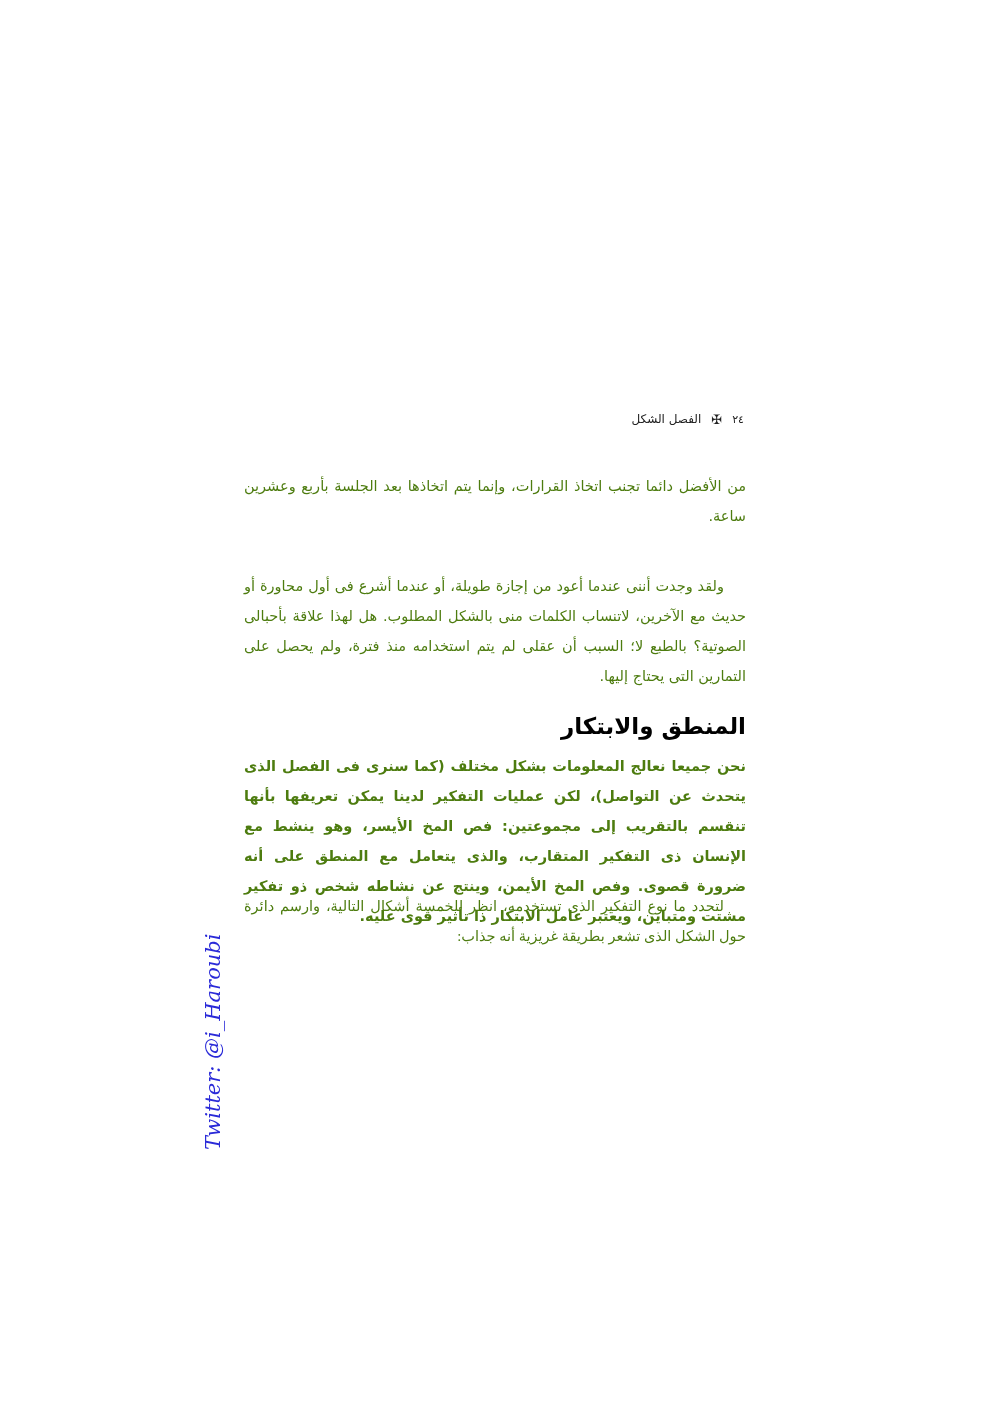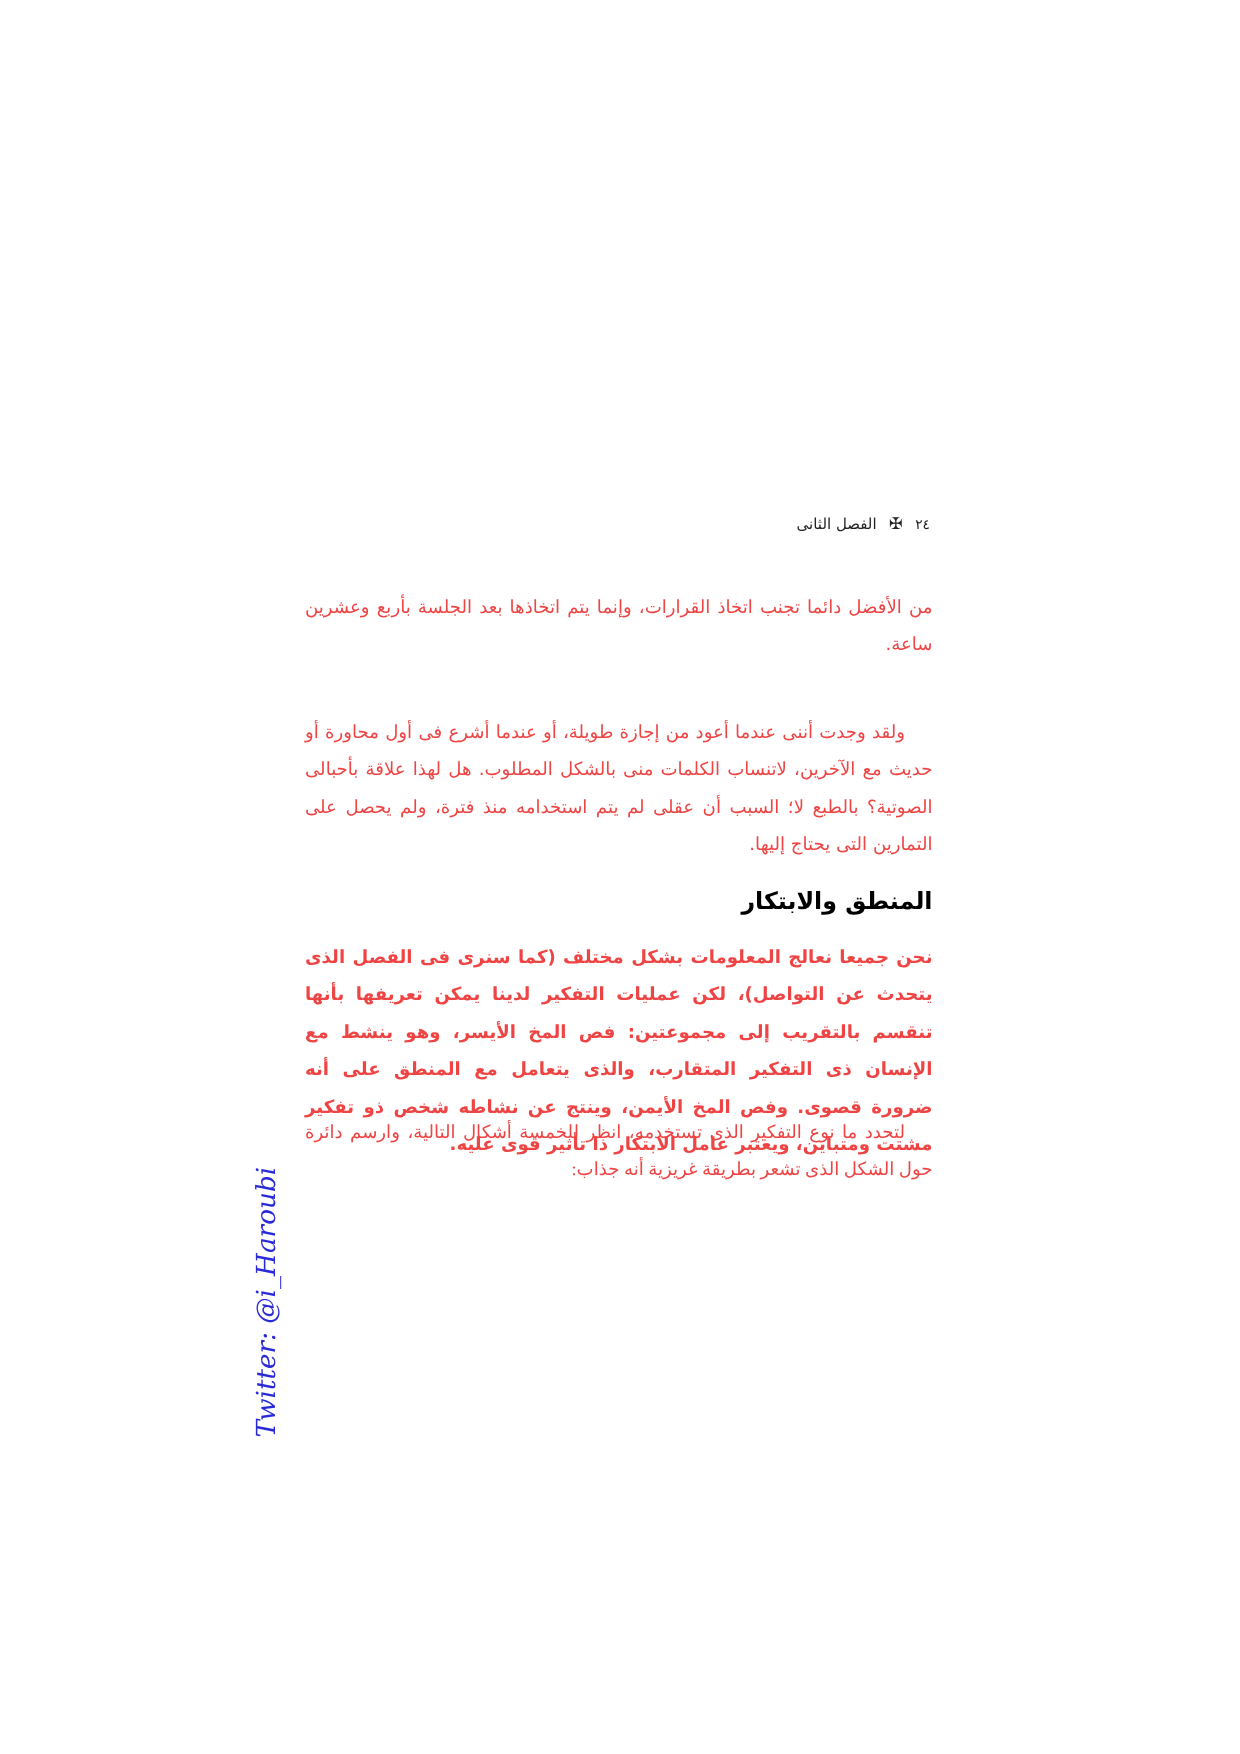--- a/index.html
+++ b/index.html
@@ -42,30 +42,30 @@
     }
     .text-block {
       position: absolute;
       left: 244px;
       width: 502px;
       direction: rtl;
       text-align: justify;
       text-align-last: right;
       font-size: 14.5px;
       line-height: 30px;
-      color: #ef4444;
+      color: #4d7c0f;
     }
     .p1 { top: 456px; }
     .p2 { top: 556px; text-indent: 22px; }
     .heading {
       position: absolute;
       top: 694px;
       right: 246px;
       direction: rtl;
-      font-size: 19px;
+      font-size: 23px;
       font-weight: bold;
       color: #000;
     }
     .p3 { top: 736px; font-weight: bold; }
     .p4 { top: 876px; text-indent: 22px; font-family: Liberation Serif, serif; }
     .watermark {
       position: absolute;
       left: 201px;
       top: 1150px;
       transform-origin: 0 0;
@@ -78,21 +78,21 @@
     }
   </style>
 </head>
 <body>
 
 <div class="page">
 
   <div class="running-header">
     <span class="page-num">٢٤</span>
     <span class="ornament">✠</span>
-    <span class="chapter">الفصل الثانى</span>
+    <span class="chapter">الفصل الشكل</span>
   </div>
 
   <p class="text-block p1">من الأفضل دائما تجنب اتخاذ القرارات، وإنما يتم اتخاذها بعد الجلسة بأربع وعشرين ساعة.</p>
 
   <p class="text-block p2">ولقد وجدت أننى عندما أعود من إجازة طويلة، أو عندما أشرع فى أول محاورة أو حديث مع الآخرين، لاتنساب الكلمات منى بالشكل المطلوب. هل لهذا علاقة بأحبالى الصوتية؟ بالطبع لا؛ السبب أن عقلى لم يتم استخدامه منذ فترة، ولم يحصل على التمارين التى يحتاج إليها.</p>
 
   <h2 class="heading">المنطق والابتكار</h2>
 
   <p class="text-block p3">نحن جميعا نعالج المعلومات بشكل مختلف (كما سنرى فى الفصل الذى يتحدث عن التواصل)، لكن عمليات التفكير لدينا يمكن تعريفها بأنها تنقسم بالتقريب إلى مجموعتين: فص المخ الأيسر، وهو ينشط مع الإنسان ذى التفكير المتقارب، والذى يتعامل مع المنطق على أنه ضرورة قصوى. وفص المخ الأيمن، وينتج عن نشاطه شخص ذو تفكير مشتت ومتباين، ويعتبر عامل الابتكار ذا تأثير قوى عليه.</p>
 

